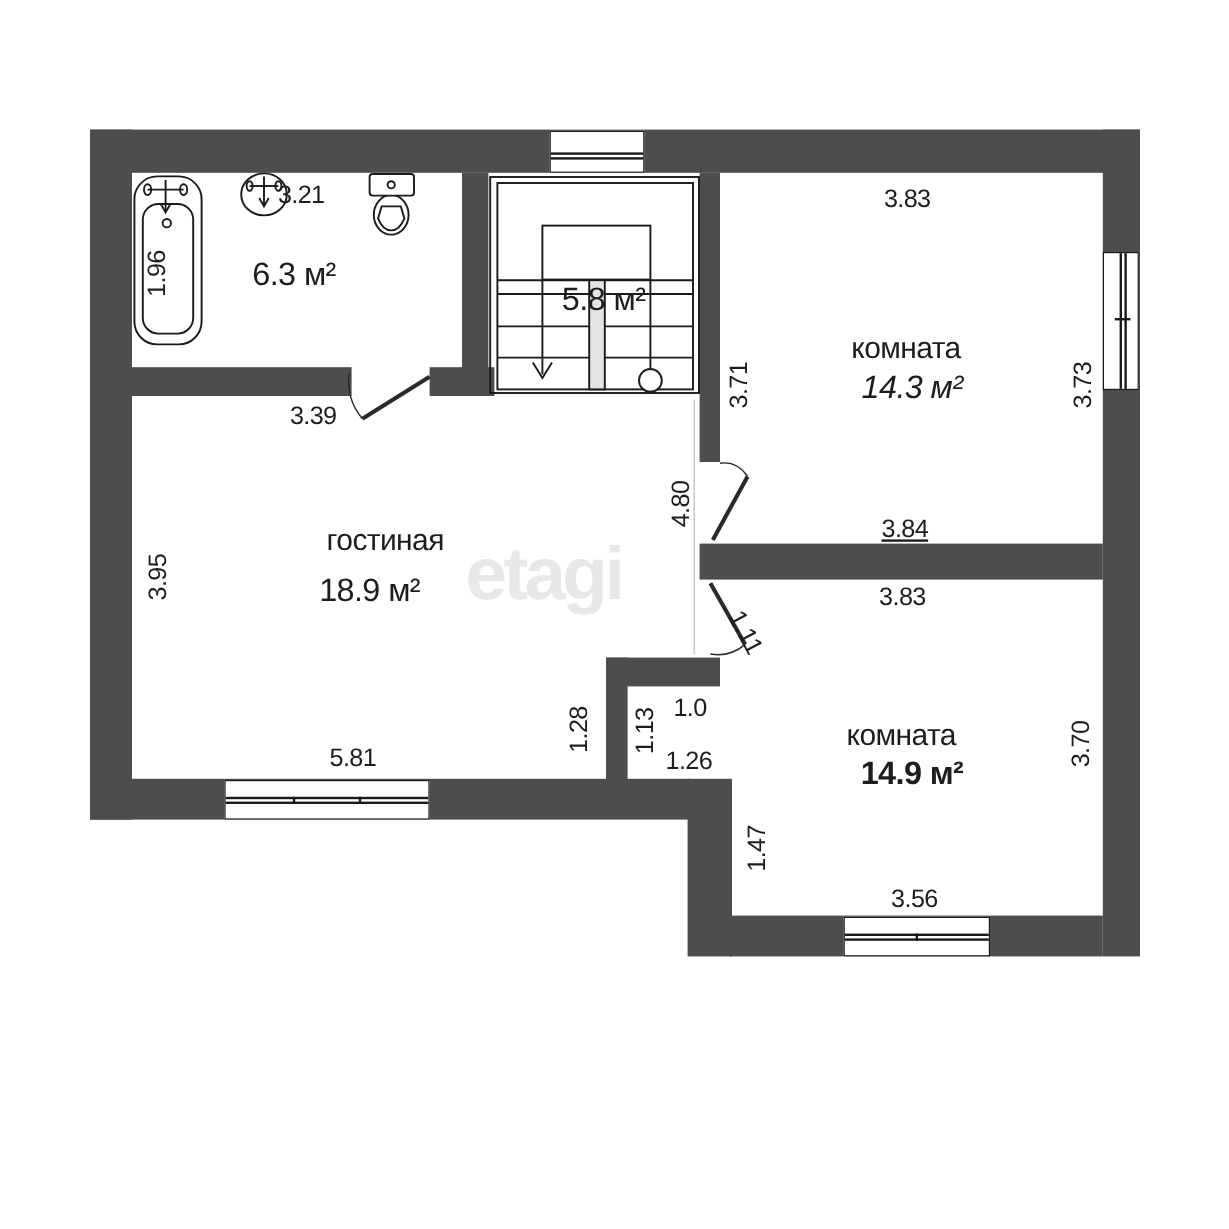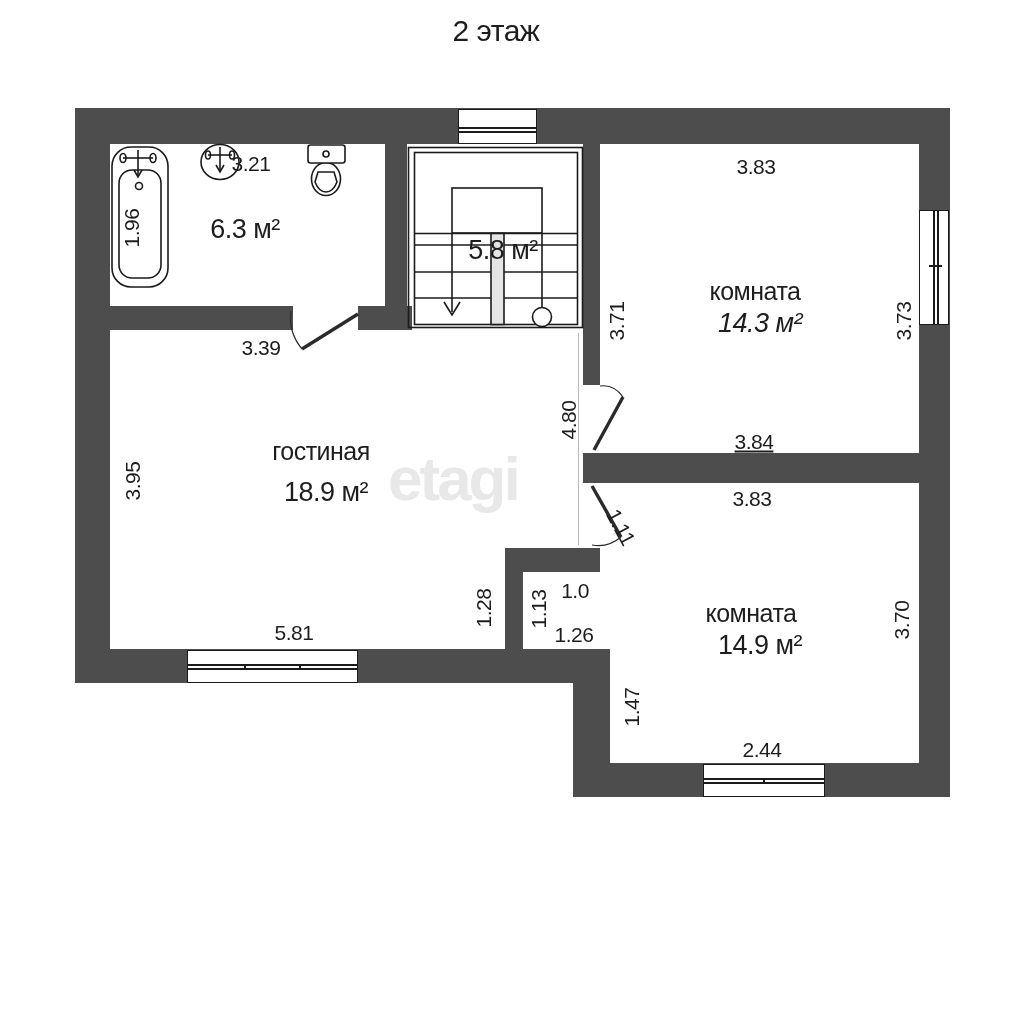--- a/index.html
+++ b/index.html
@@ -20,21 +20,20 @@
   .lbl{position:absolute;color:var(--text);white-space:nowrap;letter-spacing:-0.5px;line-height:1;}
   .lbl.dimension{font-size:21px;}
   .lbl.room-name{font-size:25px;}
   .lbl.room-area{font-size:27px;}
 </style>
 </head>
 <body>
 
 <div class="plan">
 
-  <div class="title">2 этаж</div>
 
   <div class="wall" style="left:75px;top:108px;width:875px;height:36px;"></div>
   <div class="wall" style="left:75px;top:108px;width:35px;height:575px;"></div>
   <div class="wall" style="left:919px;top:108px;width:31px;height:689px;"></div>
   <div class="wall" style="left:75px;top:649px;width:500px;height:34px;"></div>
   <div class="wall" style="left:573px;top:649px;width:37px;height:148px;"></div>
   <div class="wall" style="left:608px;top:763px;width:311px;height:34px;"></div>
 
   <div class="wall" style="left:385px;top:144px;width:22px;height:186px;"></div>
   <div class="wall" style="left:110px;top:306px;width:183px;height:24px;"></div>
@@ -135,29 +134,29 @@
       <span class="lbl room-area" style="left: 503px; top: 250px; transform: translate(-50%, -50%) rotate(0deg);">5.8 м²</span>
       <span class="lbl dimension" style="left: 756px; top: 166px; transform: translate(-50%, -50%) rotate(0deg);">3.83</span>
       <span class="lbl room-name" style="left: 755px; top: 291px; transform: translate(-50%, -50%) rotate(0deg);">комната</span>
       <span class="lbl room-area" style="left: 760px; top: 323px; transform: translate(-50%, -50%) rotate(0deg); font-style: italic;">14.3 м²</span>
       <span class="lbl dimension" style="left: 616px; top: 321px; transform: translate(-50%, -50%) rotate(-90deg);">3.71</span>
       <span class="lbl dimension" style="left: 903px; top: 321px; transform: translate(-50%, -50%) rotate(-90deg);">3.73</span>
       <span class="lbl dimension" style="left: 754px; top: 441px; transform: translate(-50%, -50%) rotate(0deg); text-decoration: underline;">3.84</span>
       <span class="lbl dimension" style="left: 261px; top: 347px; transform: translate(-50%, -50%) rotate(0deg);">3.39</span>
       <span class="lbl dimension" style="left: 568px; top: 420px; transform: translate(-50%, -50%) rotate(-90deg);">4.80</span>
       <span class="lbl room-name" style="left: 321px; top: 451px; transform: translate(-50%, -50%) rotate(0deg);">гостиная</span>
-      <span class="lbl room-area" style="left: 326px; top: 492px; transform: translate(-50%, -50%) rotate(0deg);">18.9 м²</span>
+      <span class="lbl room-area" style="left: 308px; top: 492px; transform: translate(-50%, -50%) rotate(0deg);">18.9 м²</span>
       <span class="lbl dimension" style="left: 132px; top: 481px; transform: translate(-50%, -50%) rotate(-90deg);">3.95</span>
       <span class="lbl dimension" style="left: 752px; top: 498px; transform: translate(-50%, -50%) rotate(0deg);">3.83</span>
       <span class="lbl dimension" style="left: 621px; top: 527px; transform: translate(-50%, -50%) rotate(62deg);">1.11</span>
       <span class="lbl dimension" style="left: 294px; top: 632px; transform: translate(-50%, -50%) rotate(0deg);">5.81</span>
       <span class="lbl dimension" style="left: 483px; top: 608px; transform: translate(-50%, -50%) rotate(-90deg);">1.28</span>
       <span class="lbl dimension" style="left: 538px; top: 609px; transform: translate(-50%, -50%) rotate(-90deg);">1.13</span>
       <span class="lbl dimension" style="left: 575px; top: 590px; transform: translate(-50%, -50%) rotate(0deg);">1.0</span>
       <span class="lbl dimension" style="left: 574px; top: 634px; transform: translate(-50%, -50%) rotate(0deg);">1.26</span>
       <span class="lbl room-name" style="left: 751px; top: 613px; transform: translate(-50%, -50%) rotate(0deg);">комната</span>
-      <span class="lbl room-area" style="left: 760px; top: 645px; transform: translate(-50%, -50%) rotate(0deg);">14.9 м²</span>
+      <span class="lbl room-area" style="left: 760px; top: 645px; transform: translate(-50%, -50%) rotate(0deg); font-weight: bold;">14.9 м²</span>
       <span class="lbl dimension" style="left: 901px; top: 620px; transform: translate(-50%, -50%) rotate(-90deg);">3.70</span>
       <span class="lbl dimension" style="left: 631px; top: 707px; transform: translate(-50%, -50%) rotate(-90deg);">1.47</span>
-      <span class="lbl dimension" style="left: 762px; top: 749px; transform: translate(-50%, -50%) rotate(0deg);">2.44</span>
+      <span class="lbl dimension" style="left: 762px; top: 749px; transform: translate(-50%, -50%) rotate(0deg);">3.56</span>
     </div>
 
 </div>
 
 </body></html>

